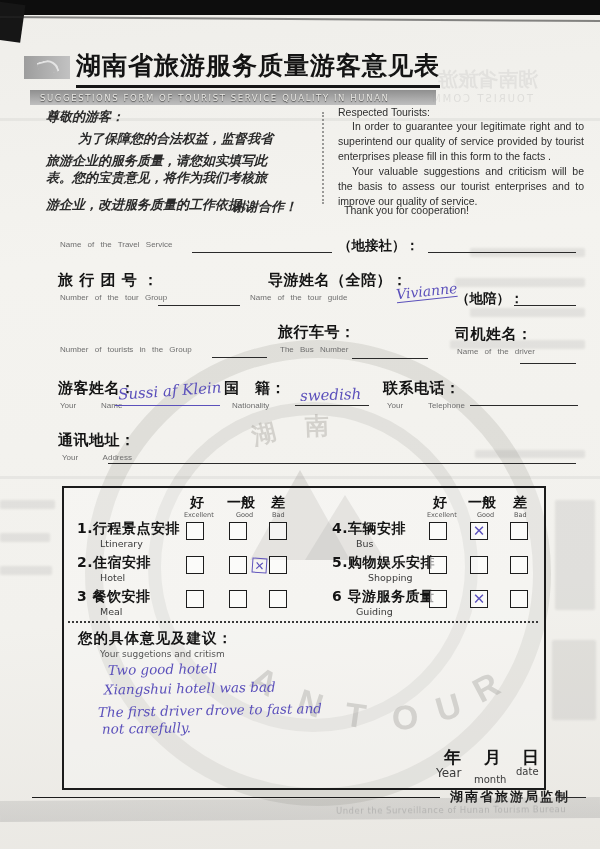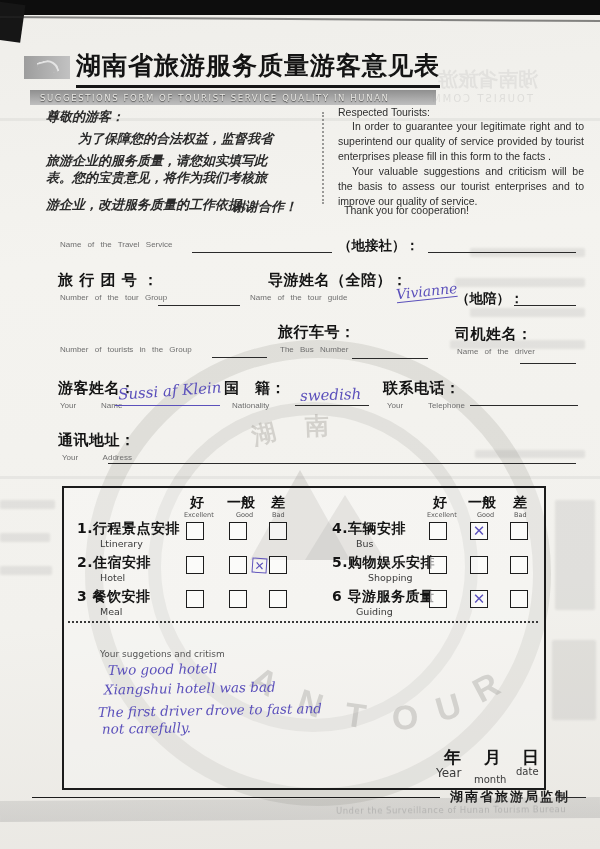--- a/index.html
+++ b/index.html
@@ -237,20 +237,21 @@
       </div>
     <div class="cb" style="left:406px;top:102px;">
         <span class="mk">✕</span>
       </div>
     <div class="cb" style="left:446px;top:102px;">
         <span class="mk"></span>
       </div>
 
     <div class="abs dotline" style="left:4px;top:133px;width:470px;"></div>
 
+    <div class="abs item-cn" style="left:14px;top:141px;font-size:14.5px;letter-spacing:1px;">您的具体意见及建议：</div>
     <div class="abs item-en" style="left:36px;top:161px;font-size:9px;color:#555;">Your suggetions and critism</div>
     <div class="abs hand" style="left:44px;top:173px;font-size:13.5px;transform:rotate(-1deg);">Two good hotell</div>
     <div class="abs hand" style="left:40px;top:192px;font-size:13.5px;transform:rotate(-1deg);">Xiangshui hotell was bad</div>
     <div class="abs hand" style="left:34px;top:214px;font-size:13.5px;transform:rotate(-1deg);">The first driver drove to fast and</div>
     <div class="abs hand" style="left:38px;top:232px;font-size:13.5px;transform:rotate(-1deg);">not carefully.</div>
 
     <div class="abs item-cn" style="left:380px;top:258px;font-size:17px;">年</div>
     <div class="abs item-cn" style="left:420px;top:258px;font-size:17px;">月</div>
     <div class="abs item-cn" style="left:458px;top:258px;font-size:17px;">日</div>
     <div class="abs item-en" style="left:372px;top:278px;font-size:12px;">Year</div>

